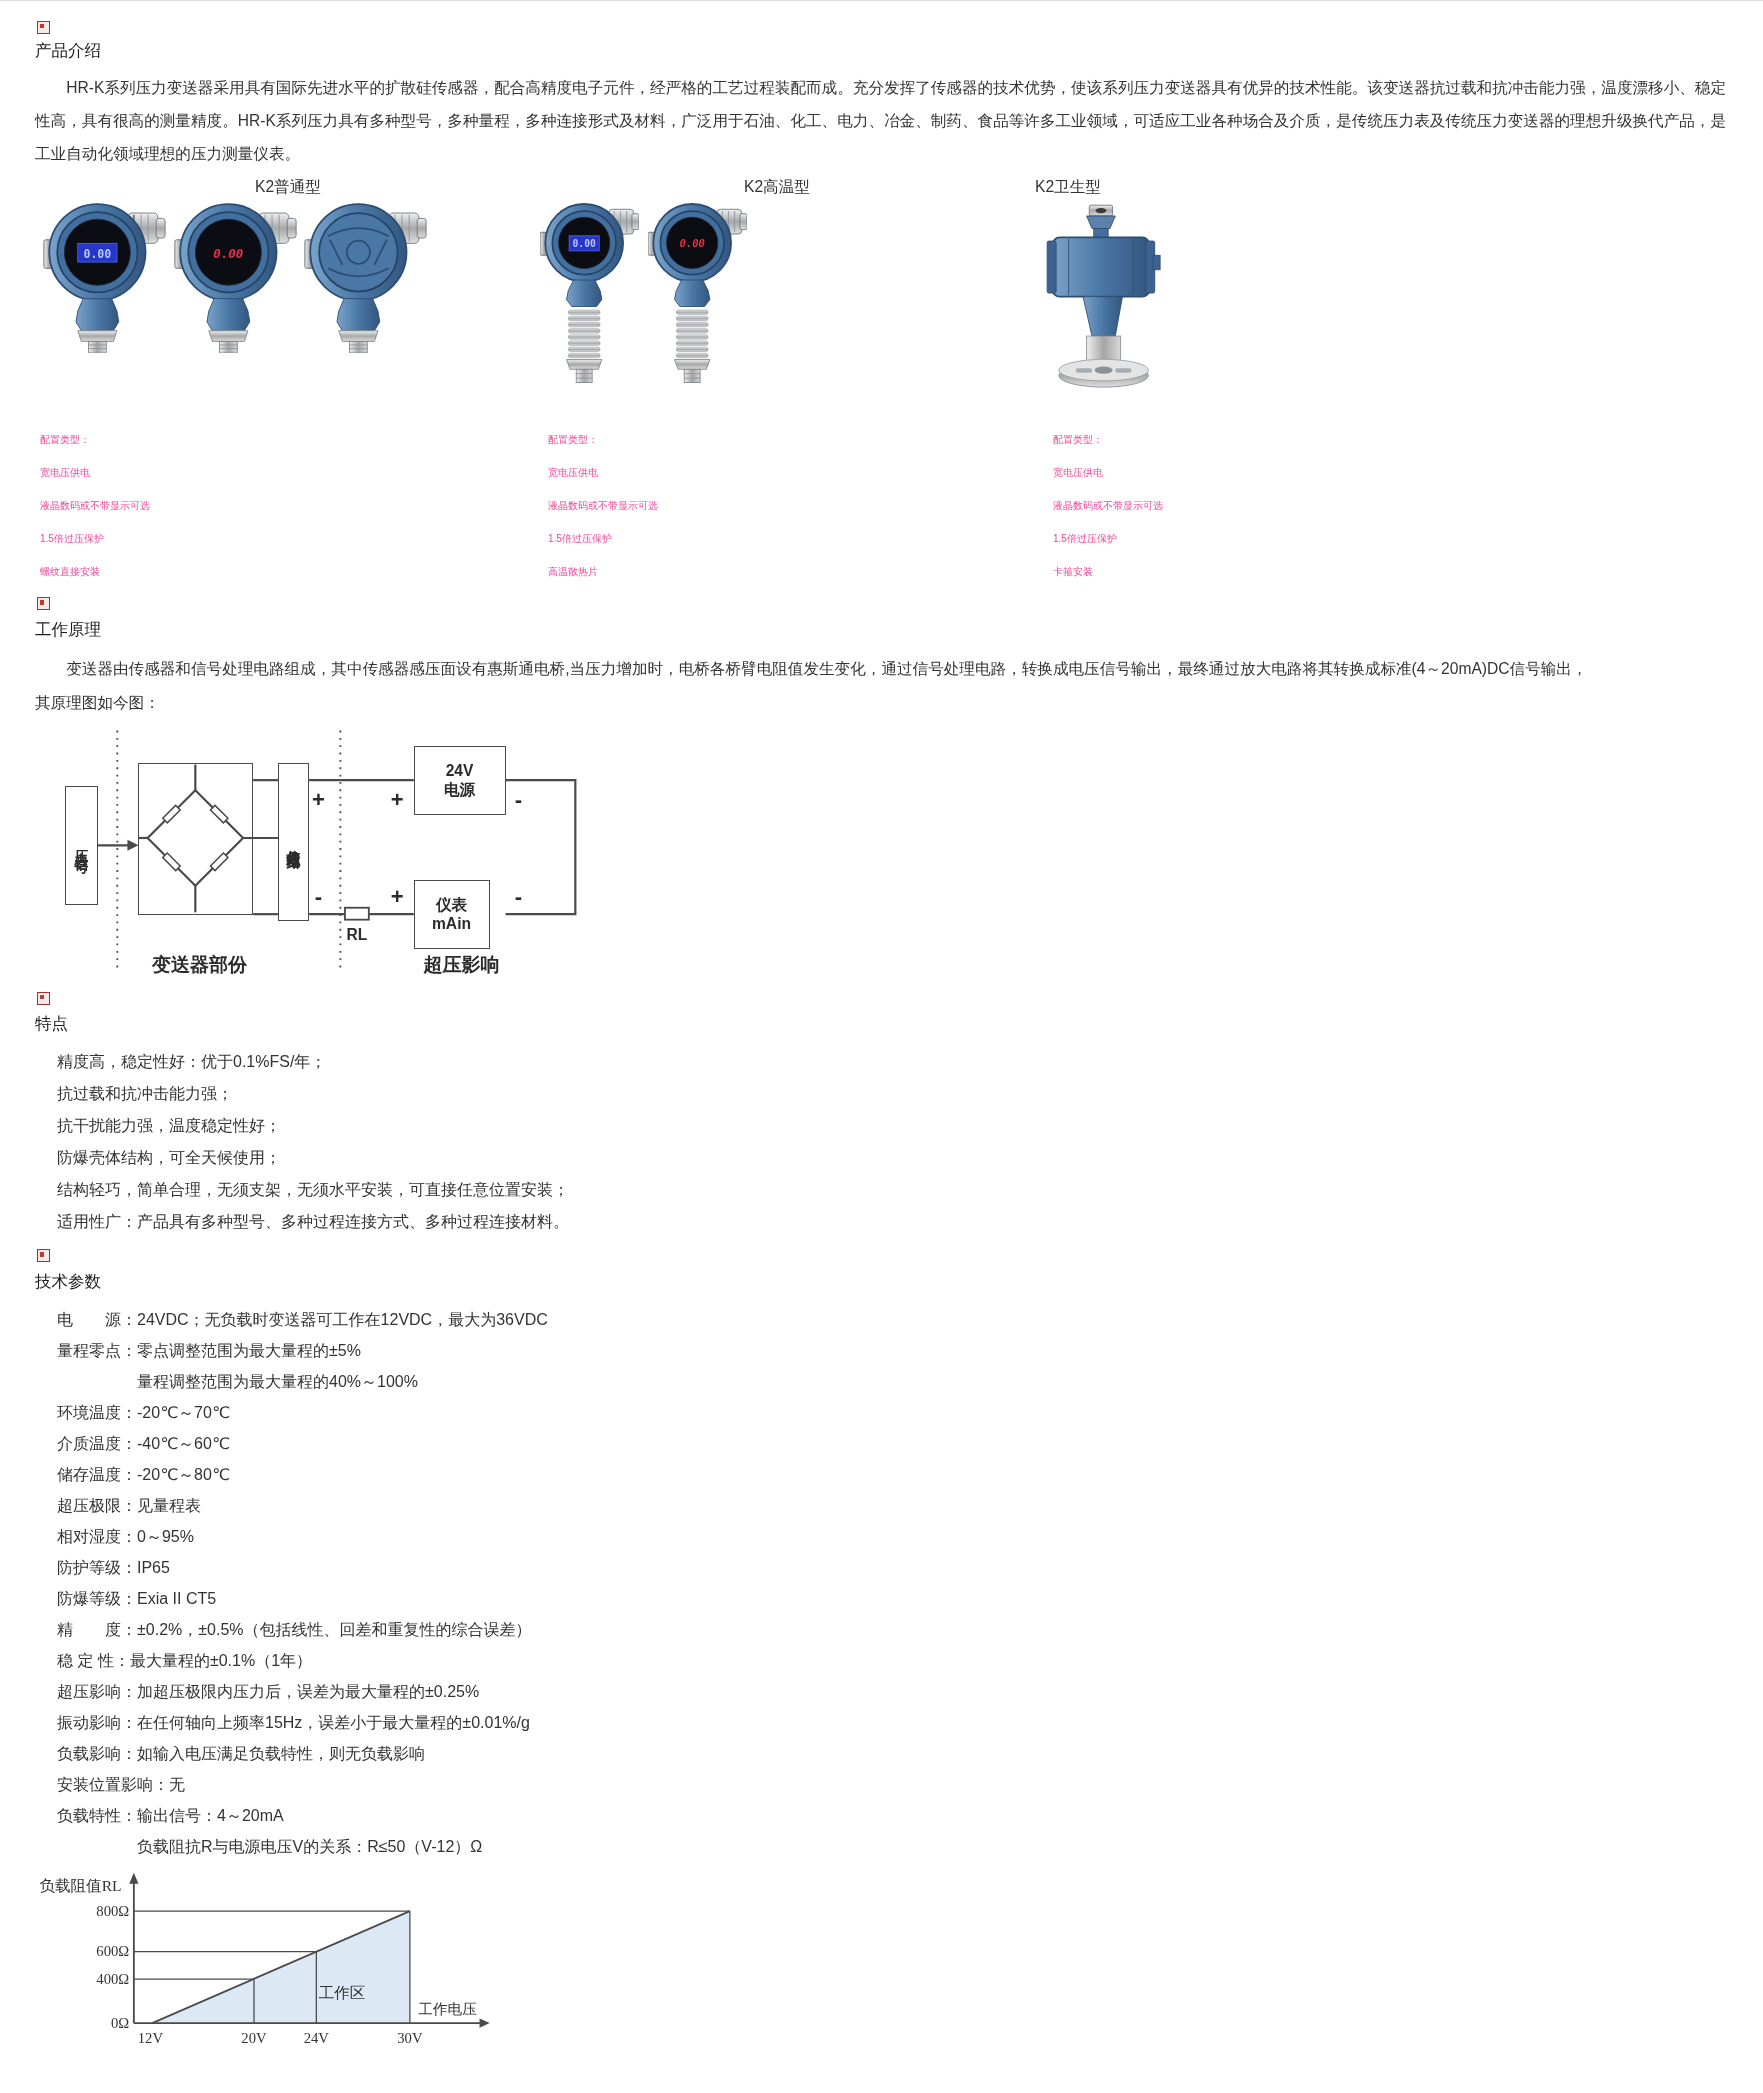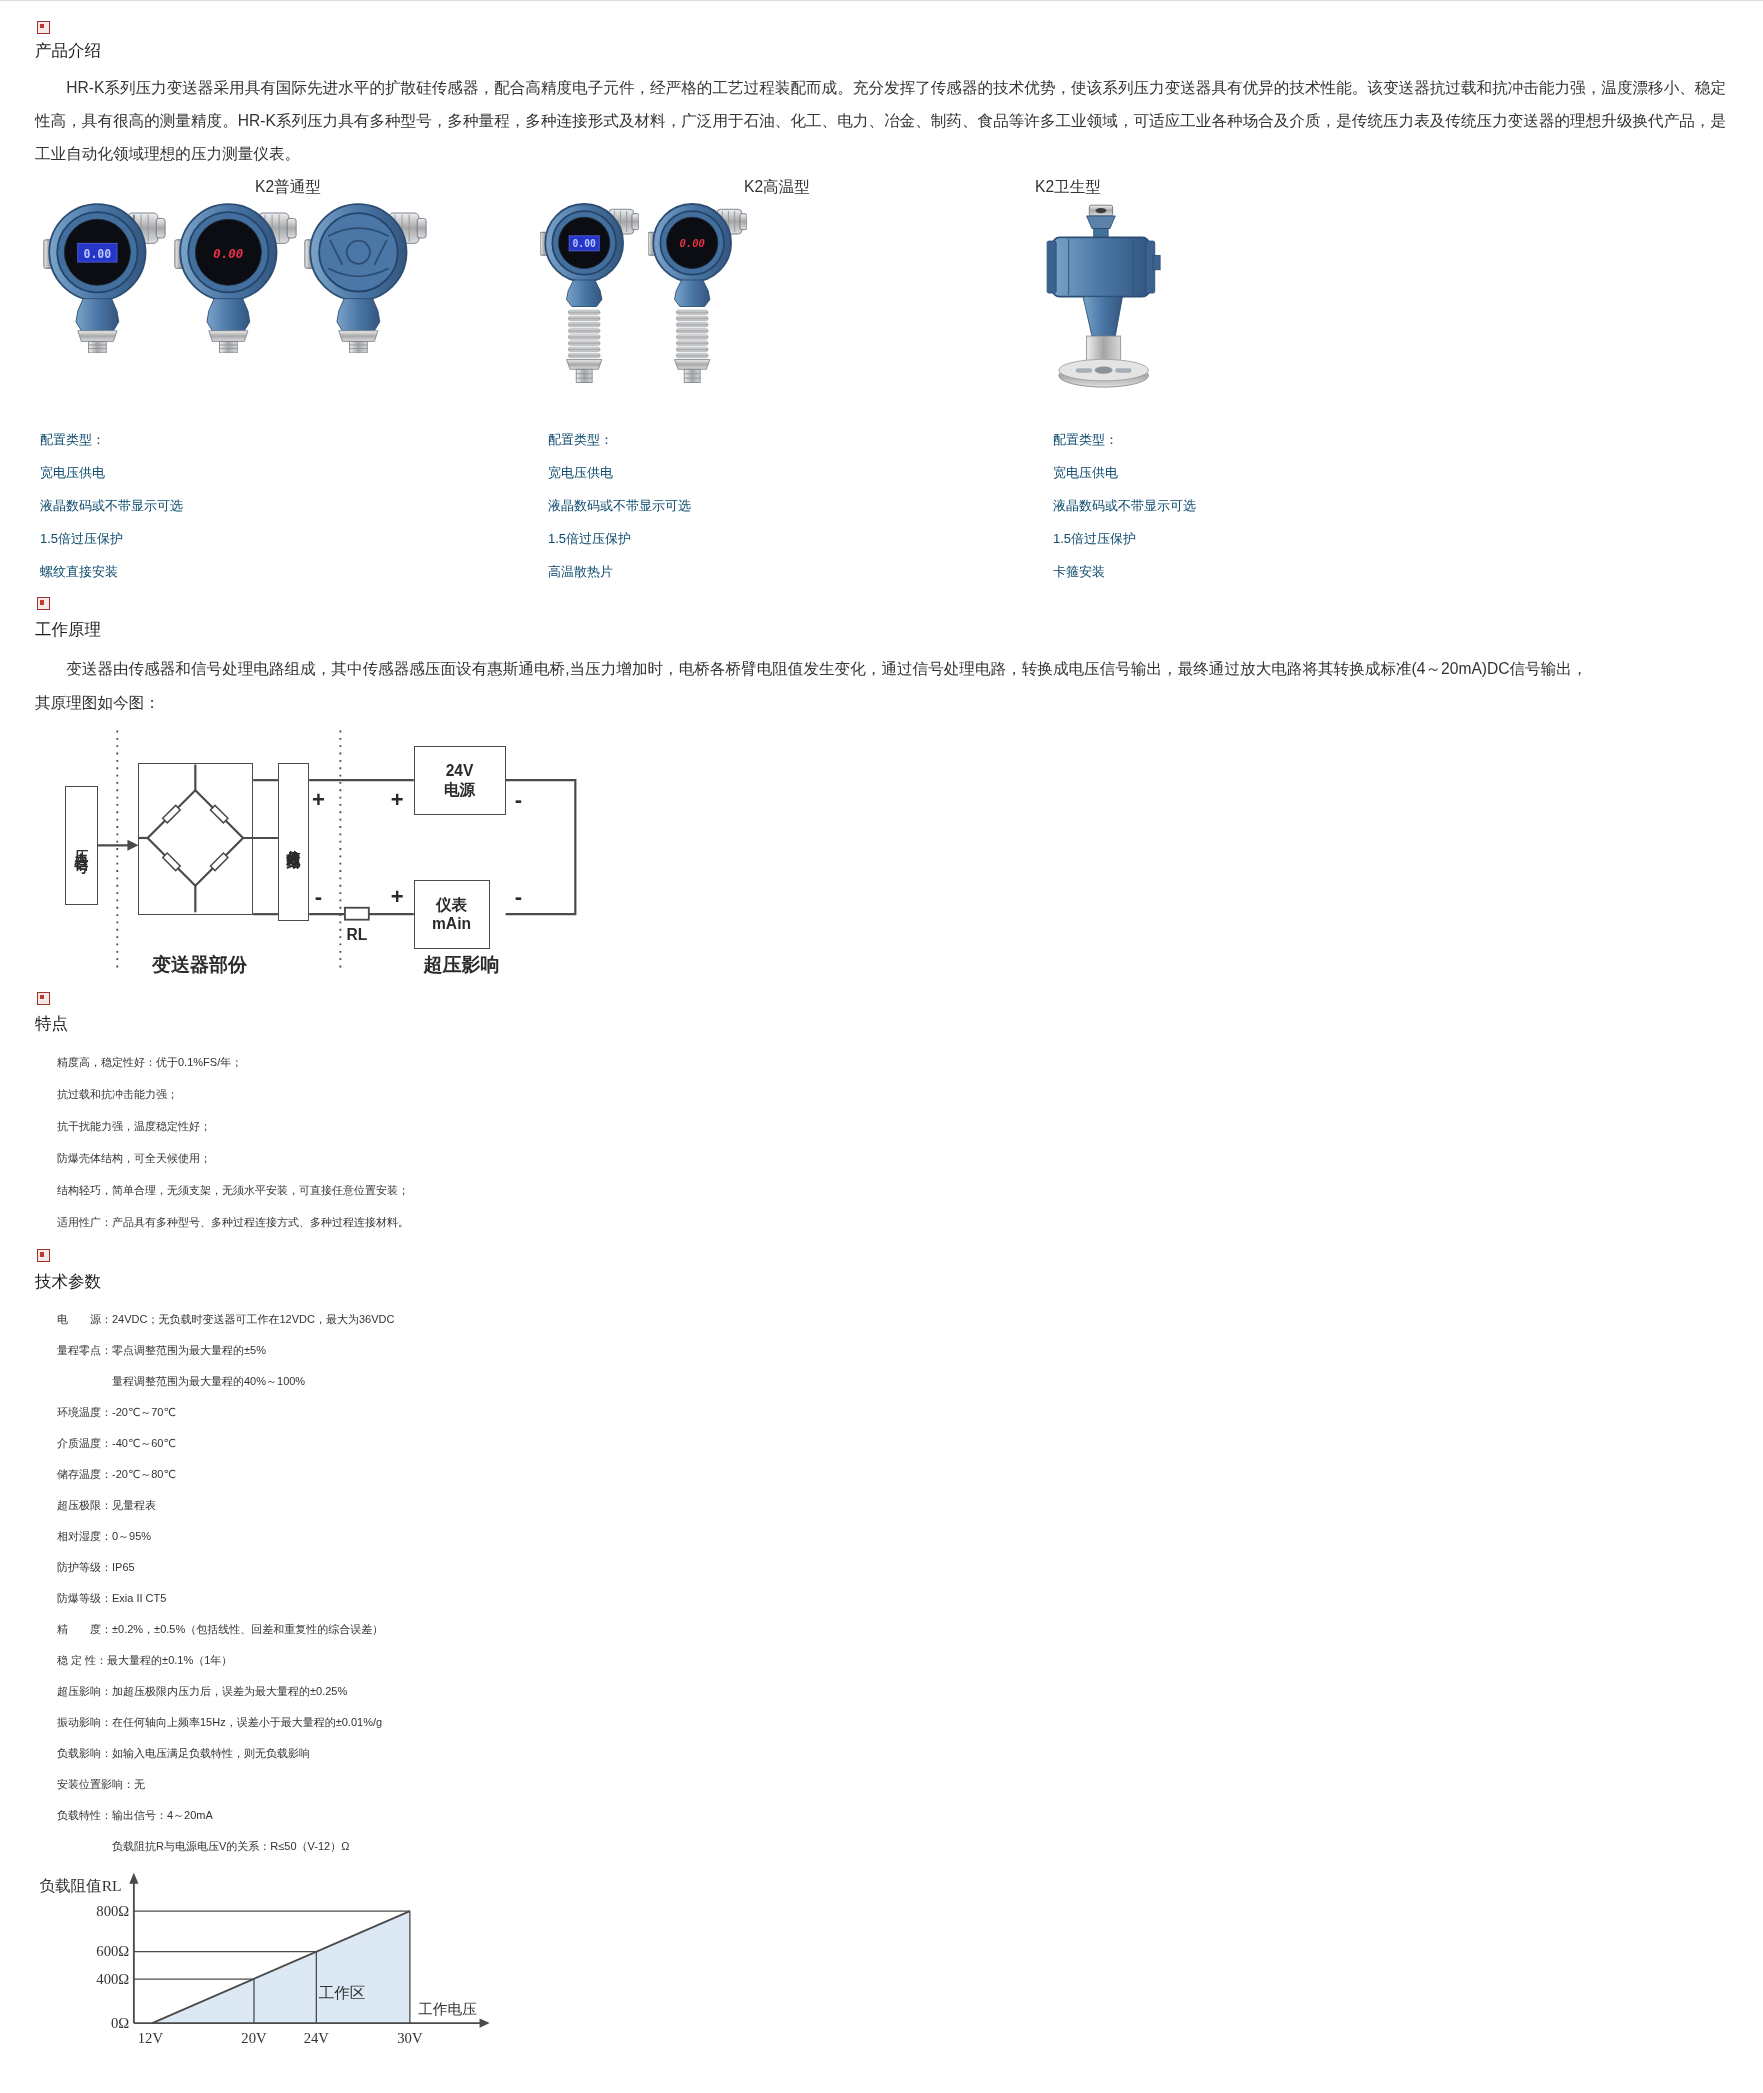--- a/index.html
+++ b/index.html
@@ -25,38 +25,38 @@
   .intro-body{
     margin:9.2px 35px 0 35px; font-size:15.6px; line-height:33px;
     text-indent:2em; color:#333;
   }
   
   .products{position:relative; height:246px; margin-top:7.3px;}
   .prod-label{position:absolute; top:0; font-size:15.6px; color:#333;}
   .cluster{position:absolute; display:flex; align-items:flex-start;}
   .lcd-txt{font-family:"DejaVu Sans Mono",monospace; font-size:13px; font-weight:bold; fill:#b8c6ff; text-anchor:middle;}
   .led-txt{font-family:"DejaVu Sans Mono",monospace; font-size:14px; font-weight:bold; fill:#e83048; text-anchor:middle; font-style:italic;}
-  .configs{display:flex; font-size:13px; line-height:33px; color:#0c4a6e;align-items:center;}
+  .configs{display:flex; font-size:10px; line-height:33px; color:#ec4899;align-items:center;}
   .configs .col1{margin-left:40px; width:508px;}
   .configs .col2{width:505px;}
   .configs .col3{flex:1;}
   
   .principle-body{margin:11px 35px 0 35px; font-size:15.6px; line-height:34px; color:#333;}
   .principle-body .ind{text-indent:2em;}
   .diagram{position:relative; width:588px; height:257px; margin:5.5px 0 0 27.5px;}
   .diagram svg{position:absolute; left:0; top:0;}
   .dg-box{
     position:absolute; border:1.8px solid #4a4a4a; background:#fff;
     display:flex; align-items:center; justify-content:center;
     font-weight:bold; color:#2b2b2b; box-sizing:border-box;
   }
   .vtext{writing-mode:vertical-lr; text-orientation:upright; letter-spacing:3.7px; font-size:13.8px;}
   .dg-caption{position:absolute; font-size:19px; font-weight:bold; color:#2b2b2b; text-align:center; width:156px;font-family:Liberation Mono, monospace;}
   
-  .feature-list,.param-list{margin:11px 0 0 57px; font-size:11px; color:#333;}
+  .feature-list,.param-list{margin:11px 0 0 57px; font-size:16px; color:#333;}
   .feature-list div{line-height:32px;}
   .param-list div{line-height:31px;}
   .param-list .indent{padding-left:5em;}
   
   .chart-wrap{margin:7.3px 0 0 37px; width:478px;}
   .chart-serif{font-family:"Liberation Serif","DejaVu Serif",serif;}
   .axis{stroke:#4a4a4a; stroke-width:2;}
   .thin{stroke:#4a4a4a; stroke-width:1.4;}
   .wire{stroke:#4a4a4a; stroke-width:2.4; fill:none;}
   .dotline{stroke:#4a4a4a; stroke-width:2; stroke-dasharray:2 6; fill:none;}

